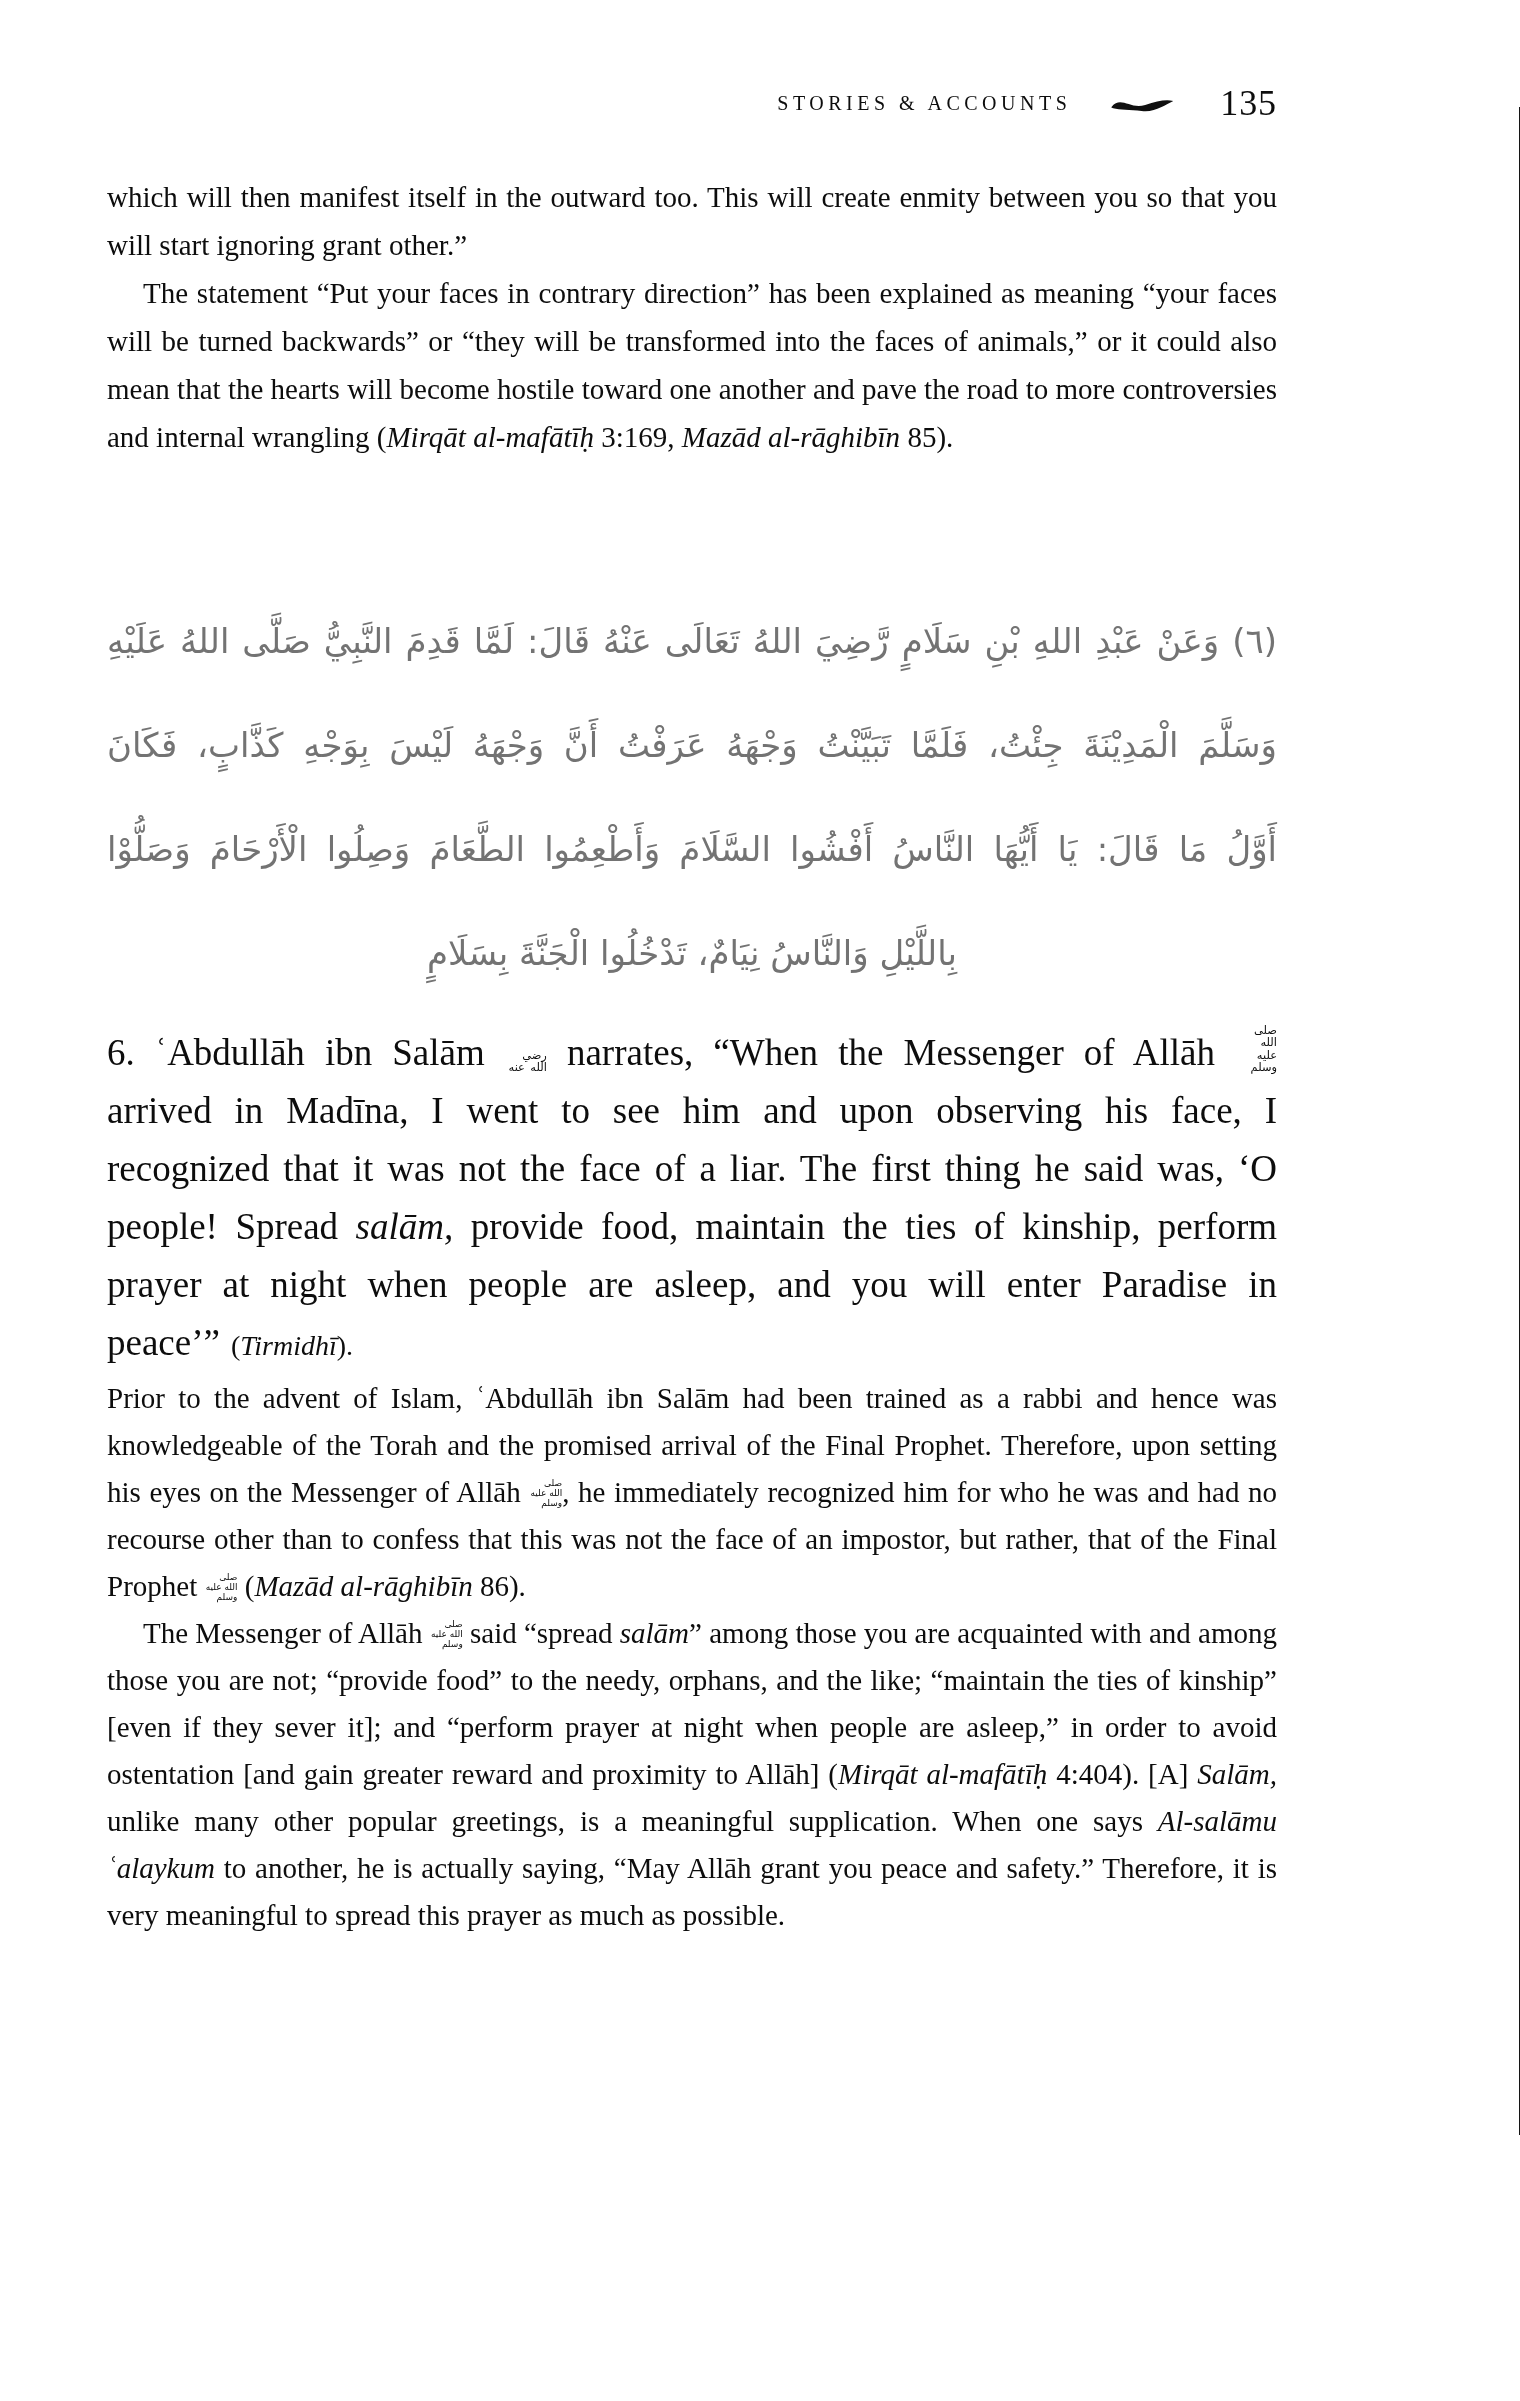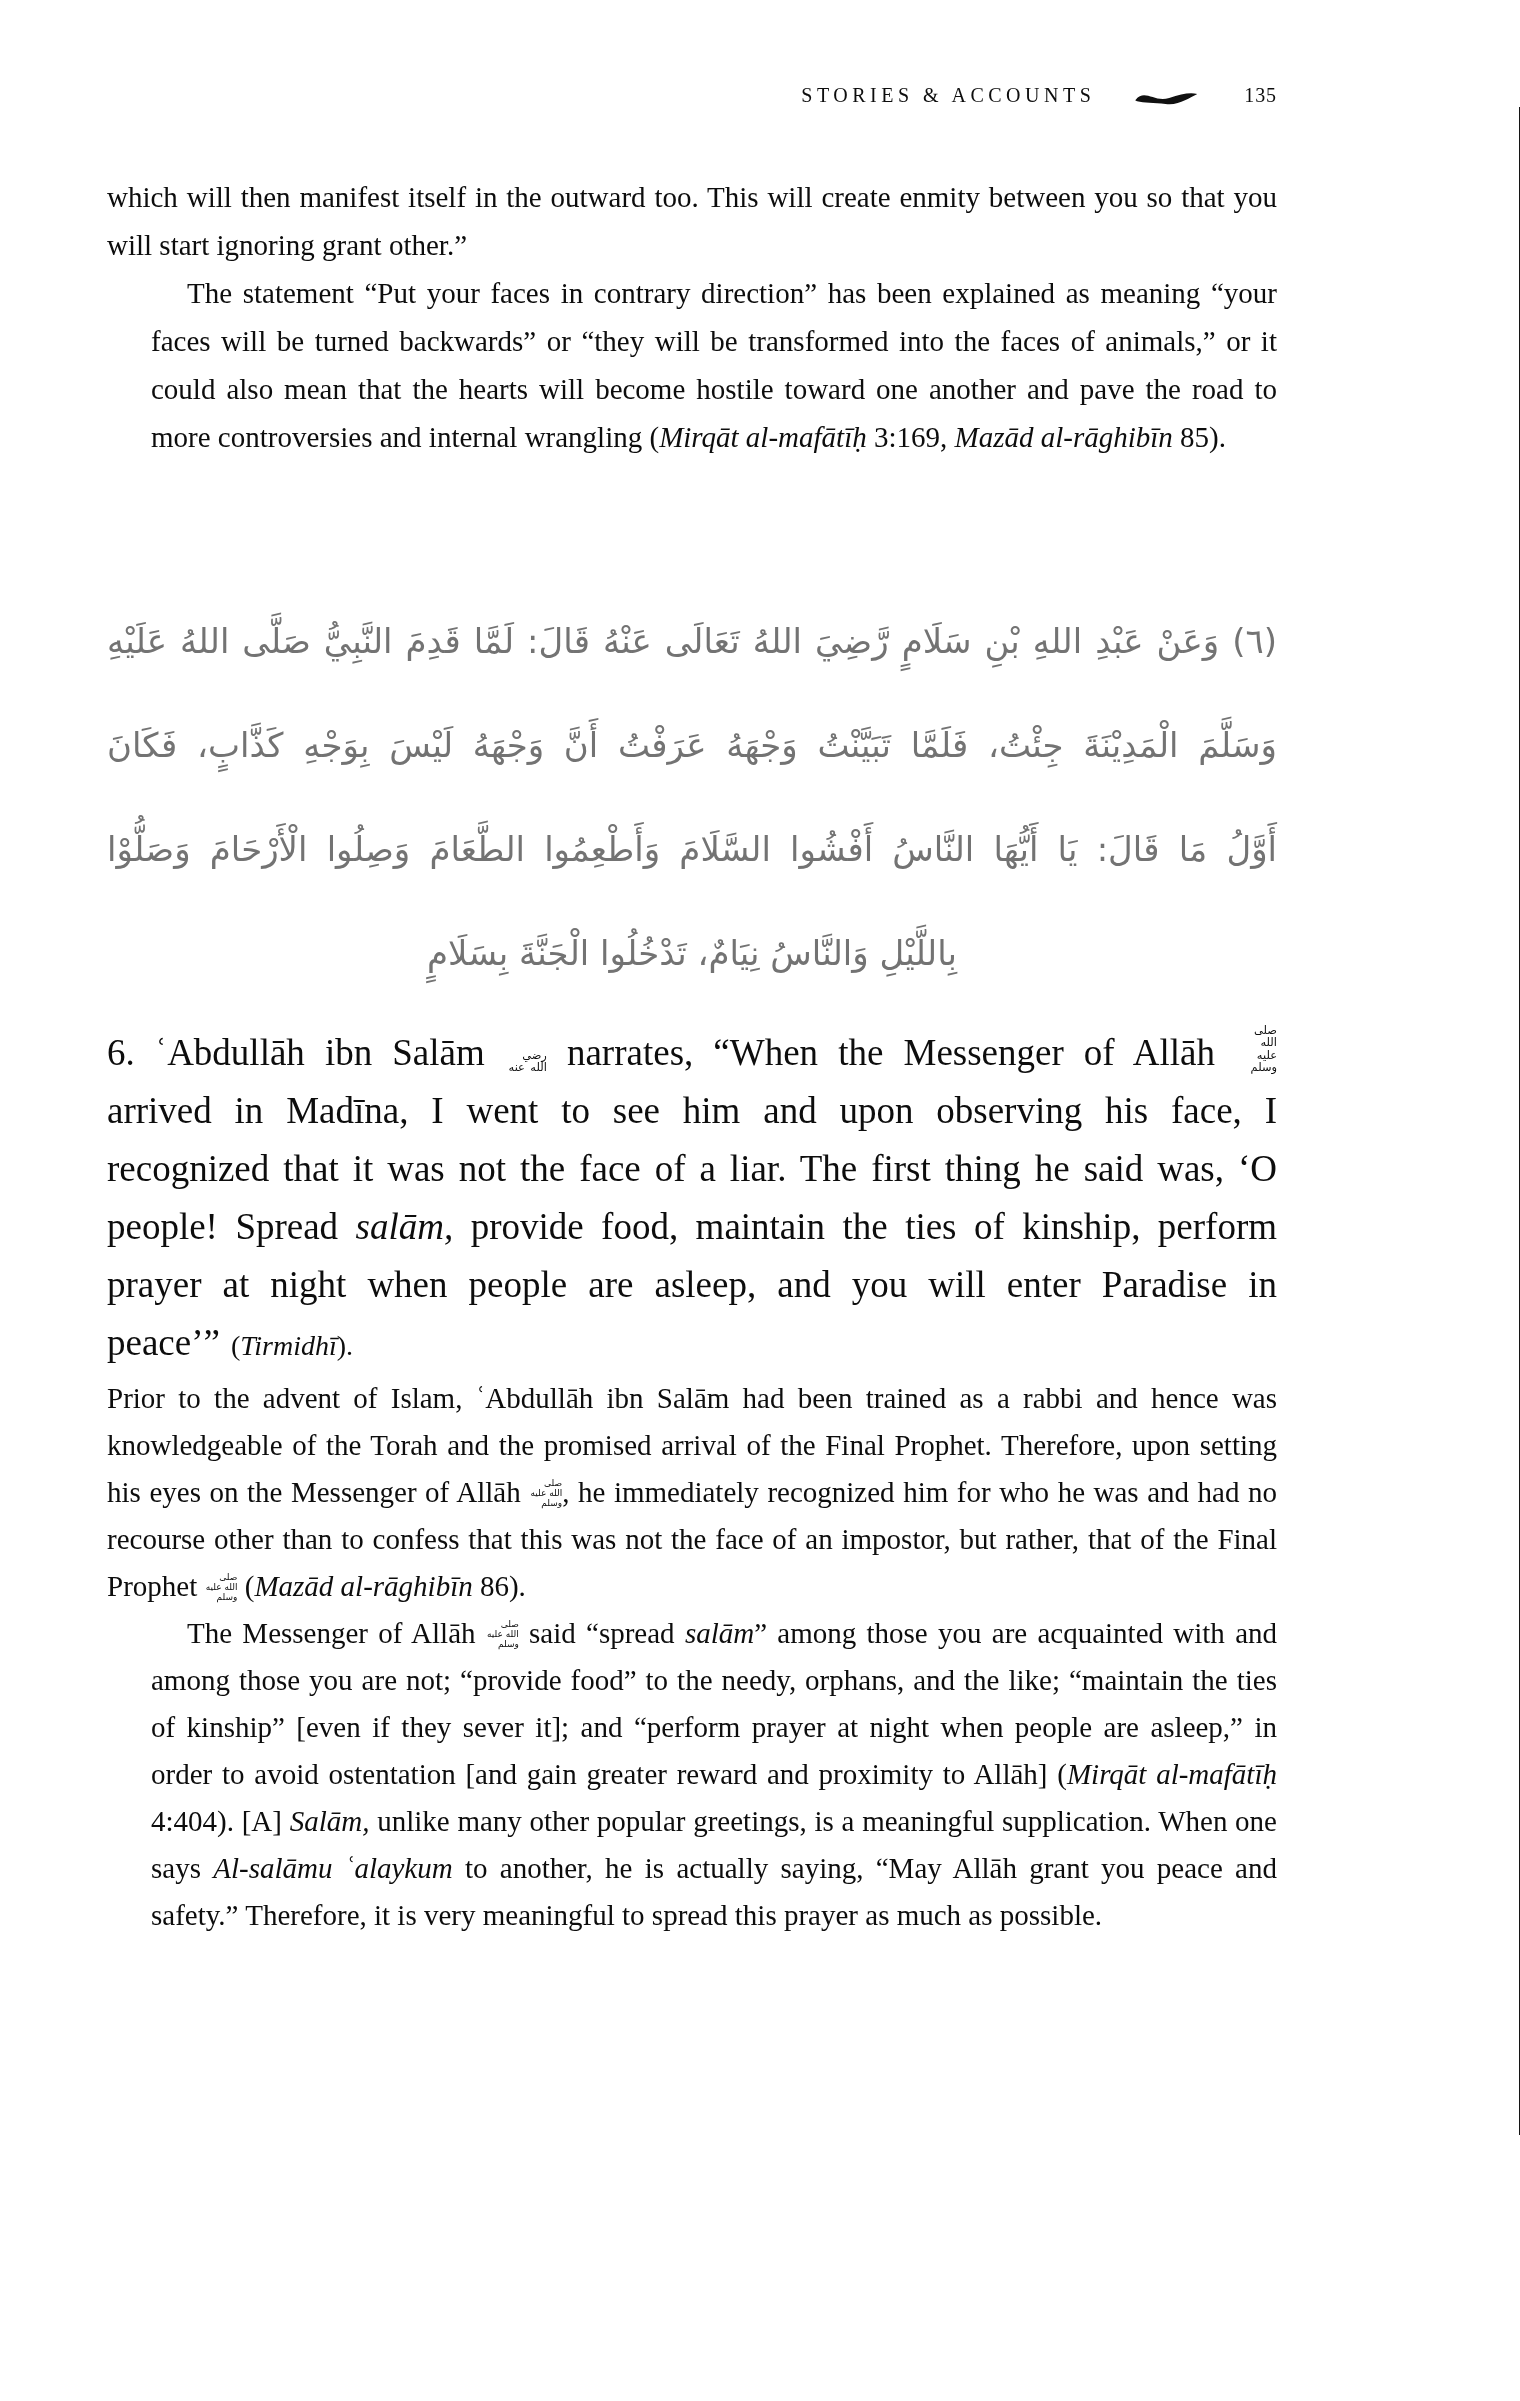--- a/index.html
+++ b/index.html
@@ -22,29 +22,29 @@
 
   
   .running-header {
     top: 82px;
     display: flex; justify-content: flex-end; align-items: center;
   }
   .header-title {
     font-size: 20px; letter-spacing: 4.5px; white-space: nowrap;
   }
   .header-ornament { display: inline-flex; margin: 3.6px 44px 0 38px; }
-  .header-page-number { font-size: 20px; letter-spacing: 0.9px; }
+  .header-page-number { font-size: 36px; letter-spacing: 0.9px; }
 
   
   .body-top { top: 173px; }
   .body-par {
     margin: 0; font-size: 29px; line-height: 48px;
     text-align: justify; hyphens: none;
   }
-  .indent { text-indent: 36px; margin-left: 44px; }
+  .indent { text-indent: 36px; }
   .it { font-style: italic; }
   .small { font-size: 27px; }
 
   
   .arabic-block { top: 589px; direction: rtl; }
   .ar-line {
     font-family: "DejaVu Sans", sans-serif;
     font-size: 34px; line-height: 104px; height: 104px;
     color: #737373; white-space: nowrap;
   }

